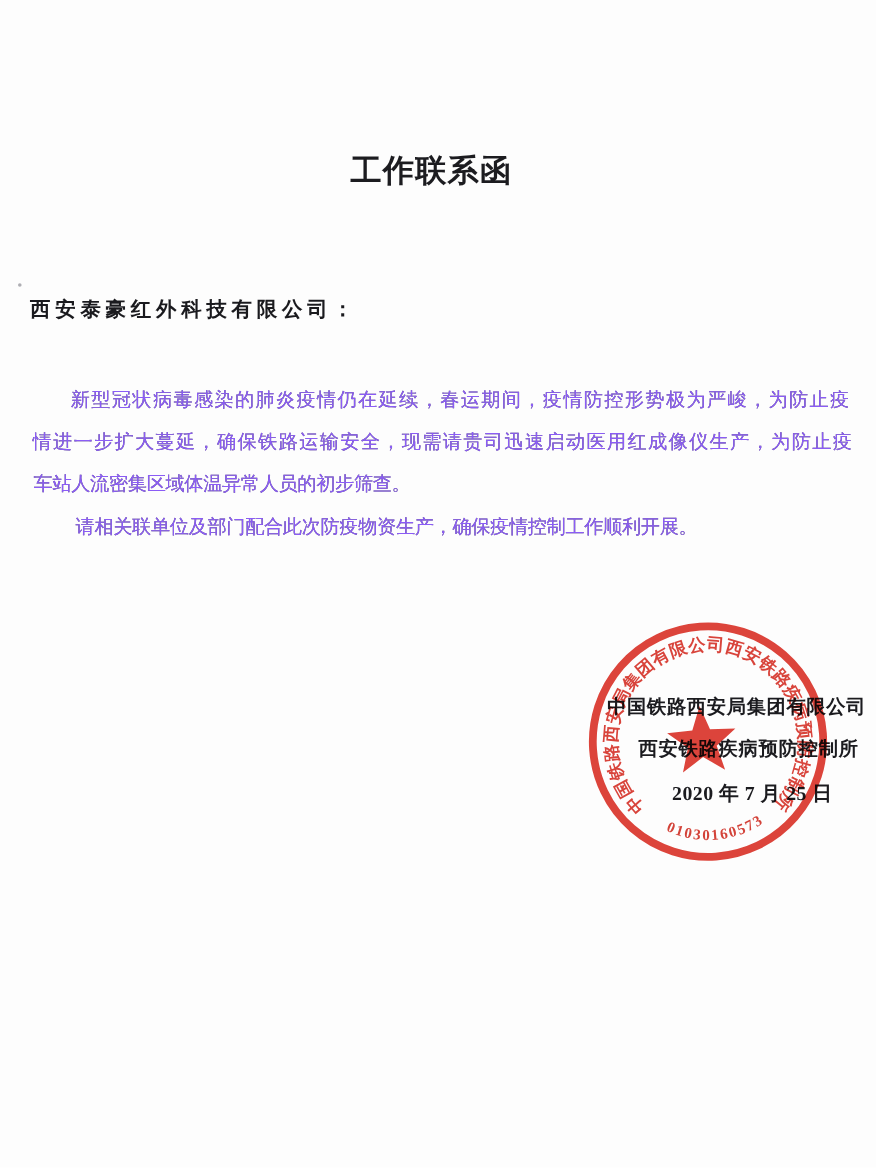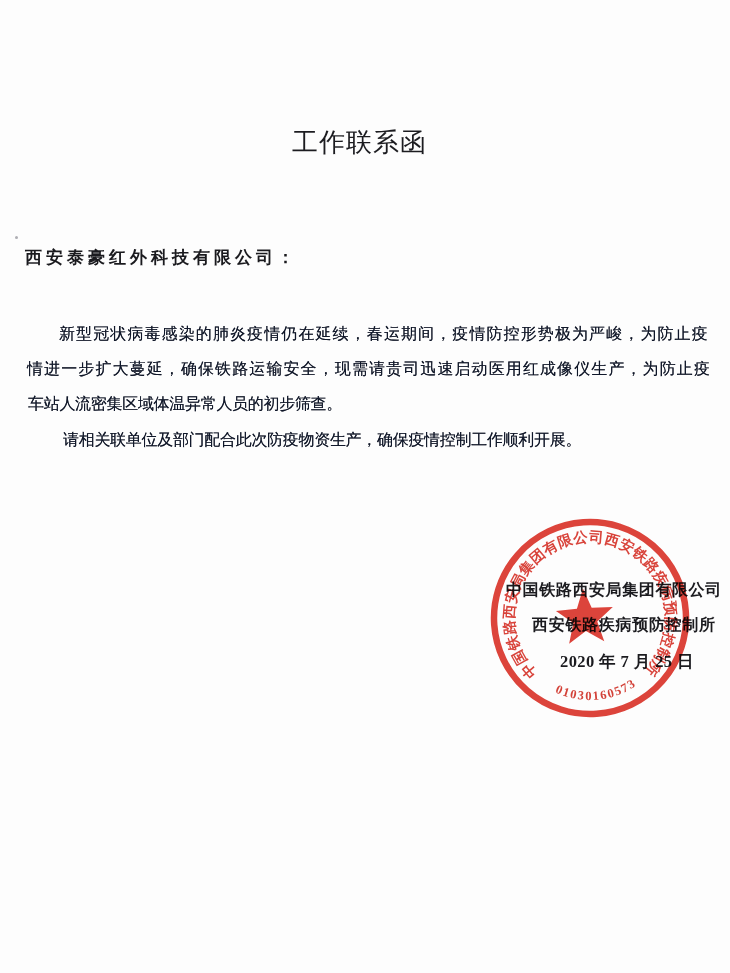--- a/index.html
+++ b/index.html
@@ -7,27 +7,27 @@
     position:relative;
     width:730px;height:973px;
     background:#fdfdfd;
     overflow:hidden;
     font-family:"Liberation Serif","DejaVu Serif",serif;
     color:#222226;
   }
   .abs{position:absolute;white-space:nowrap;line-height:1.25;}
   .letter-title{
     left:292px;top:127px;
-    font-size:26px;font-weight:normal;letter-spacing:1px;color:#1c1c20;
+    font-size:26px;font-weight:bold;letter-spacing:1px;color:#1c1c20;
   }
   .recipient{
     left:25px;top:247px;
     font-size:17px;font-weight:bold;letter-spacing:4px;color:#1a1a1e;
   }
-  .bodyline{font-size:16px;color:#0f172a;text-shadow:0 0 .4px #55555a;}
+  .bodyline{font-size:16px;color:#8b5cf6;text-shadow:0 0 .4px #55555a;}
   .l1{left:59px;top:324px;letter-spacing:1.1px;}
   .l2{left:27px;top:359px;letter-spacing:1.1px;}
   .l3{left:28px;top:394px;letter-spacing:-0.3px;}
   .p2{left:63px;top:430px;letter-spacing:-0.3px;}
   .sig{font-weight:bold;color:#1b1b1f;margin-left:40px;}
   .sig1{left:466px;top:580px;font-size:16px;letter-spacing:0.6px;}
   .sig2{left:492px;top:615px;font-size:16px;letter-spacing:0.7px;}
   .sigdate{left:520px;top:652px;font-size:16.5px;letter-spacing:0.4px;}
   .seal{
     position:absolute;left:488px;top:516px;width:204px;height:204px;

